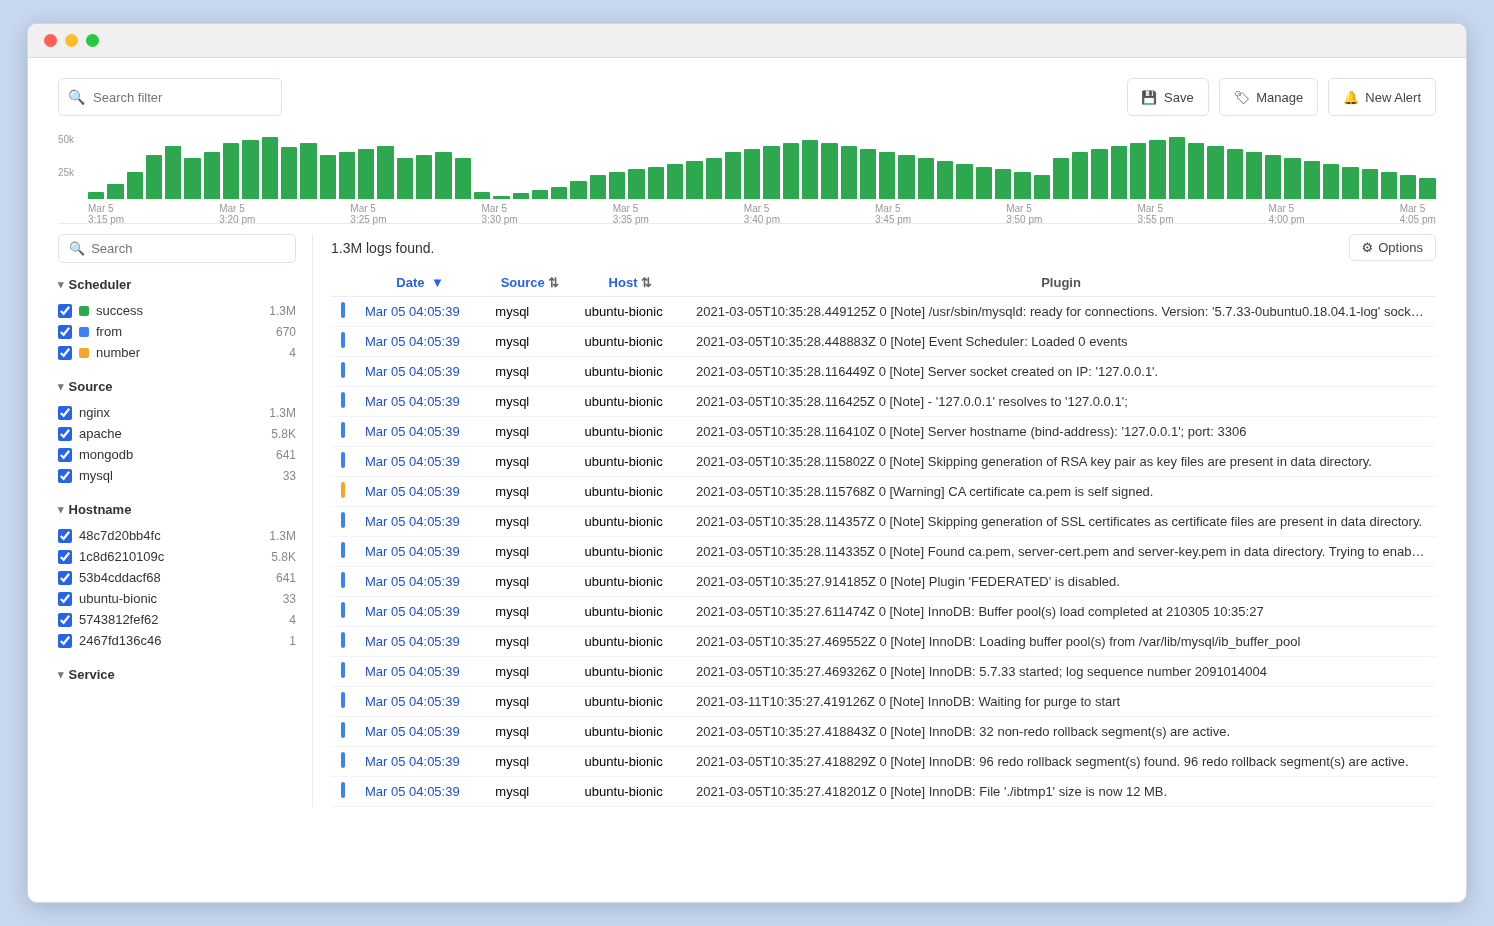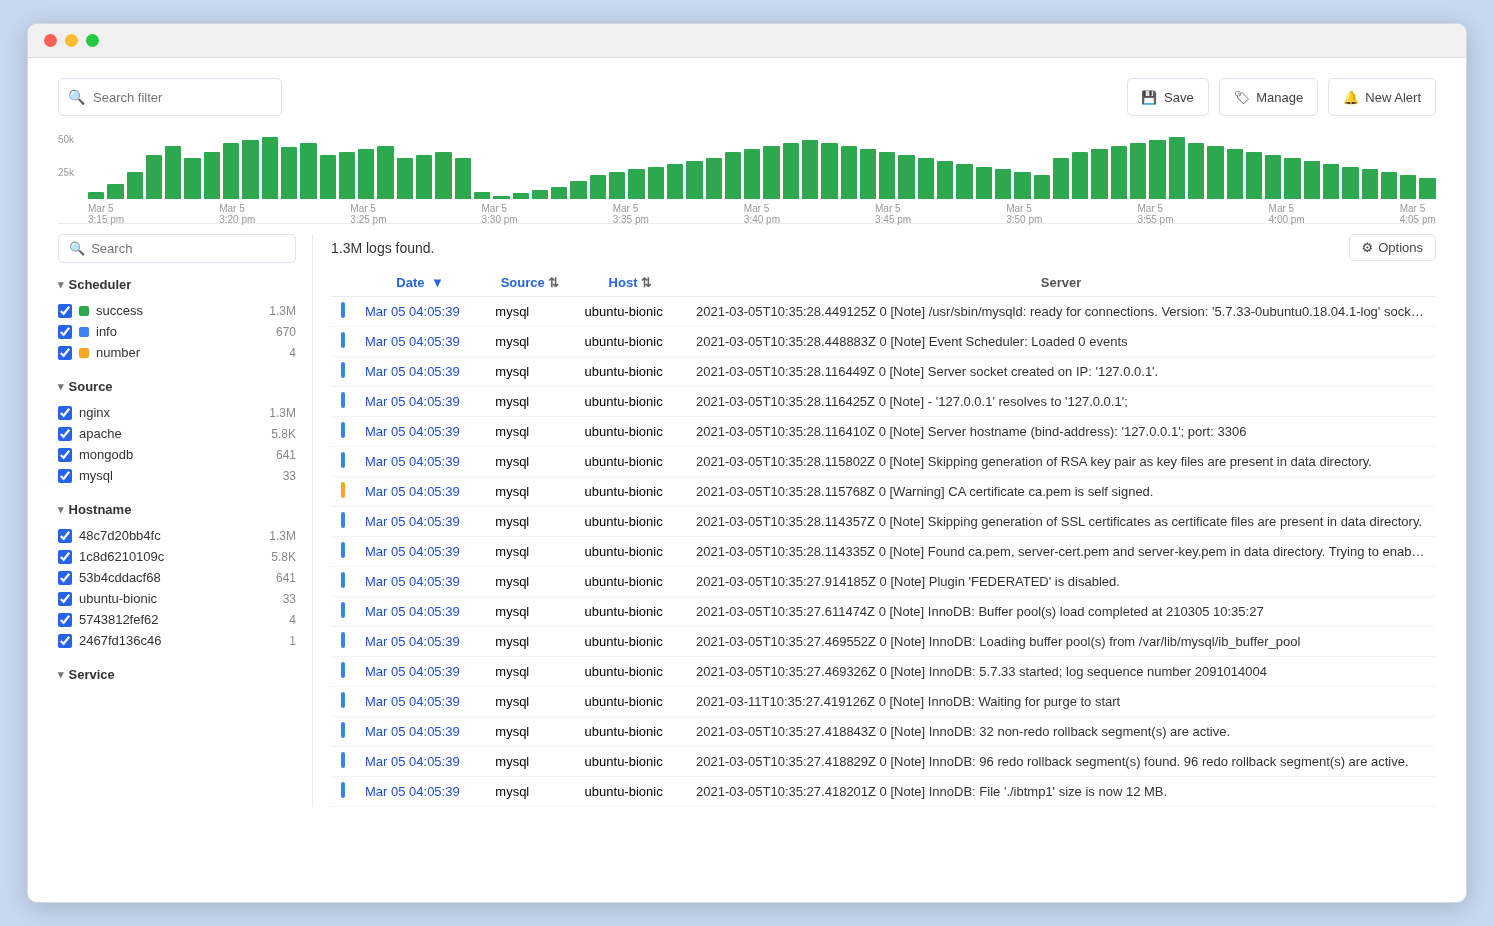--- a/index.html
+++ b/index.html
@@ -397,21 +397,21 @@
           </div>
           <div class="filter-item">
             <input type="checkbox" checked="" style="">
             <span class="severity-dot dot-success"></span>
             <span>success</span>
             <span class="count">1.3M</span>
           </div>
           <div class="filter-item">
             <input type="checkbox" checked="" style="">
             <span class="severity-dot dot-info"></span>
-            <span>info</span>
+            <span>from</span>
             <span class="count">670</span>
           </div>
           <div class="filter-item">
             <input type="checkbox" checked="" style="">
             <span class="severity-dot dot-warning"></span>
             <span>number</span>
             <span class="count">4</span>
           </div>
         </div>
 
@@ -502,21 +502,21 @@
               <th style="width:16px;"></th>
               <th class="sortable">
                 Date <span class="sort-arrow">▼</span>
               </th>
               <th class="sortable">
                 Source <span style="color:#666;">⇅</span>
               </th>
               <th class="sortable">
                 Host <span style="color:#666;">⇅</span>
               </th>
-              <th>Server</th>
+              <th>Plugin</th>
             </tr>
           </thead>
           <tbody id="log-tbody">
           <tr>
       <td><span class="log-row-indicator ind-info"></span></td>
       <td class="date-cell">Mar 05 04:05:39</td>
       <td>mysql</td>
       <td>ubuntu-bionic</td>
       <td class="msg-cell">2021-03-05T10:35:28.449125Z 0 [Note] /usr/sbin/mysqld: ready for connections. Version: '5.7.33-0ubuntu0.18.04.1-log' socket: '/var/run/my...</td>
     </tr>

